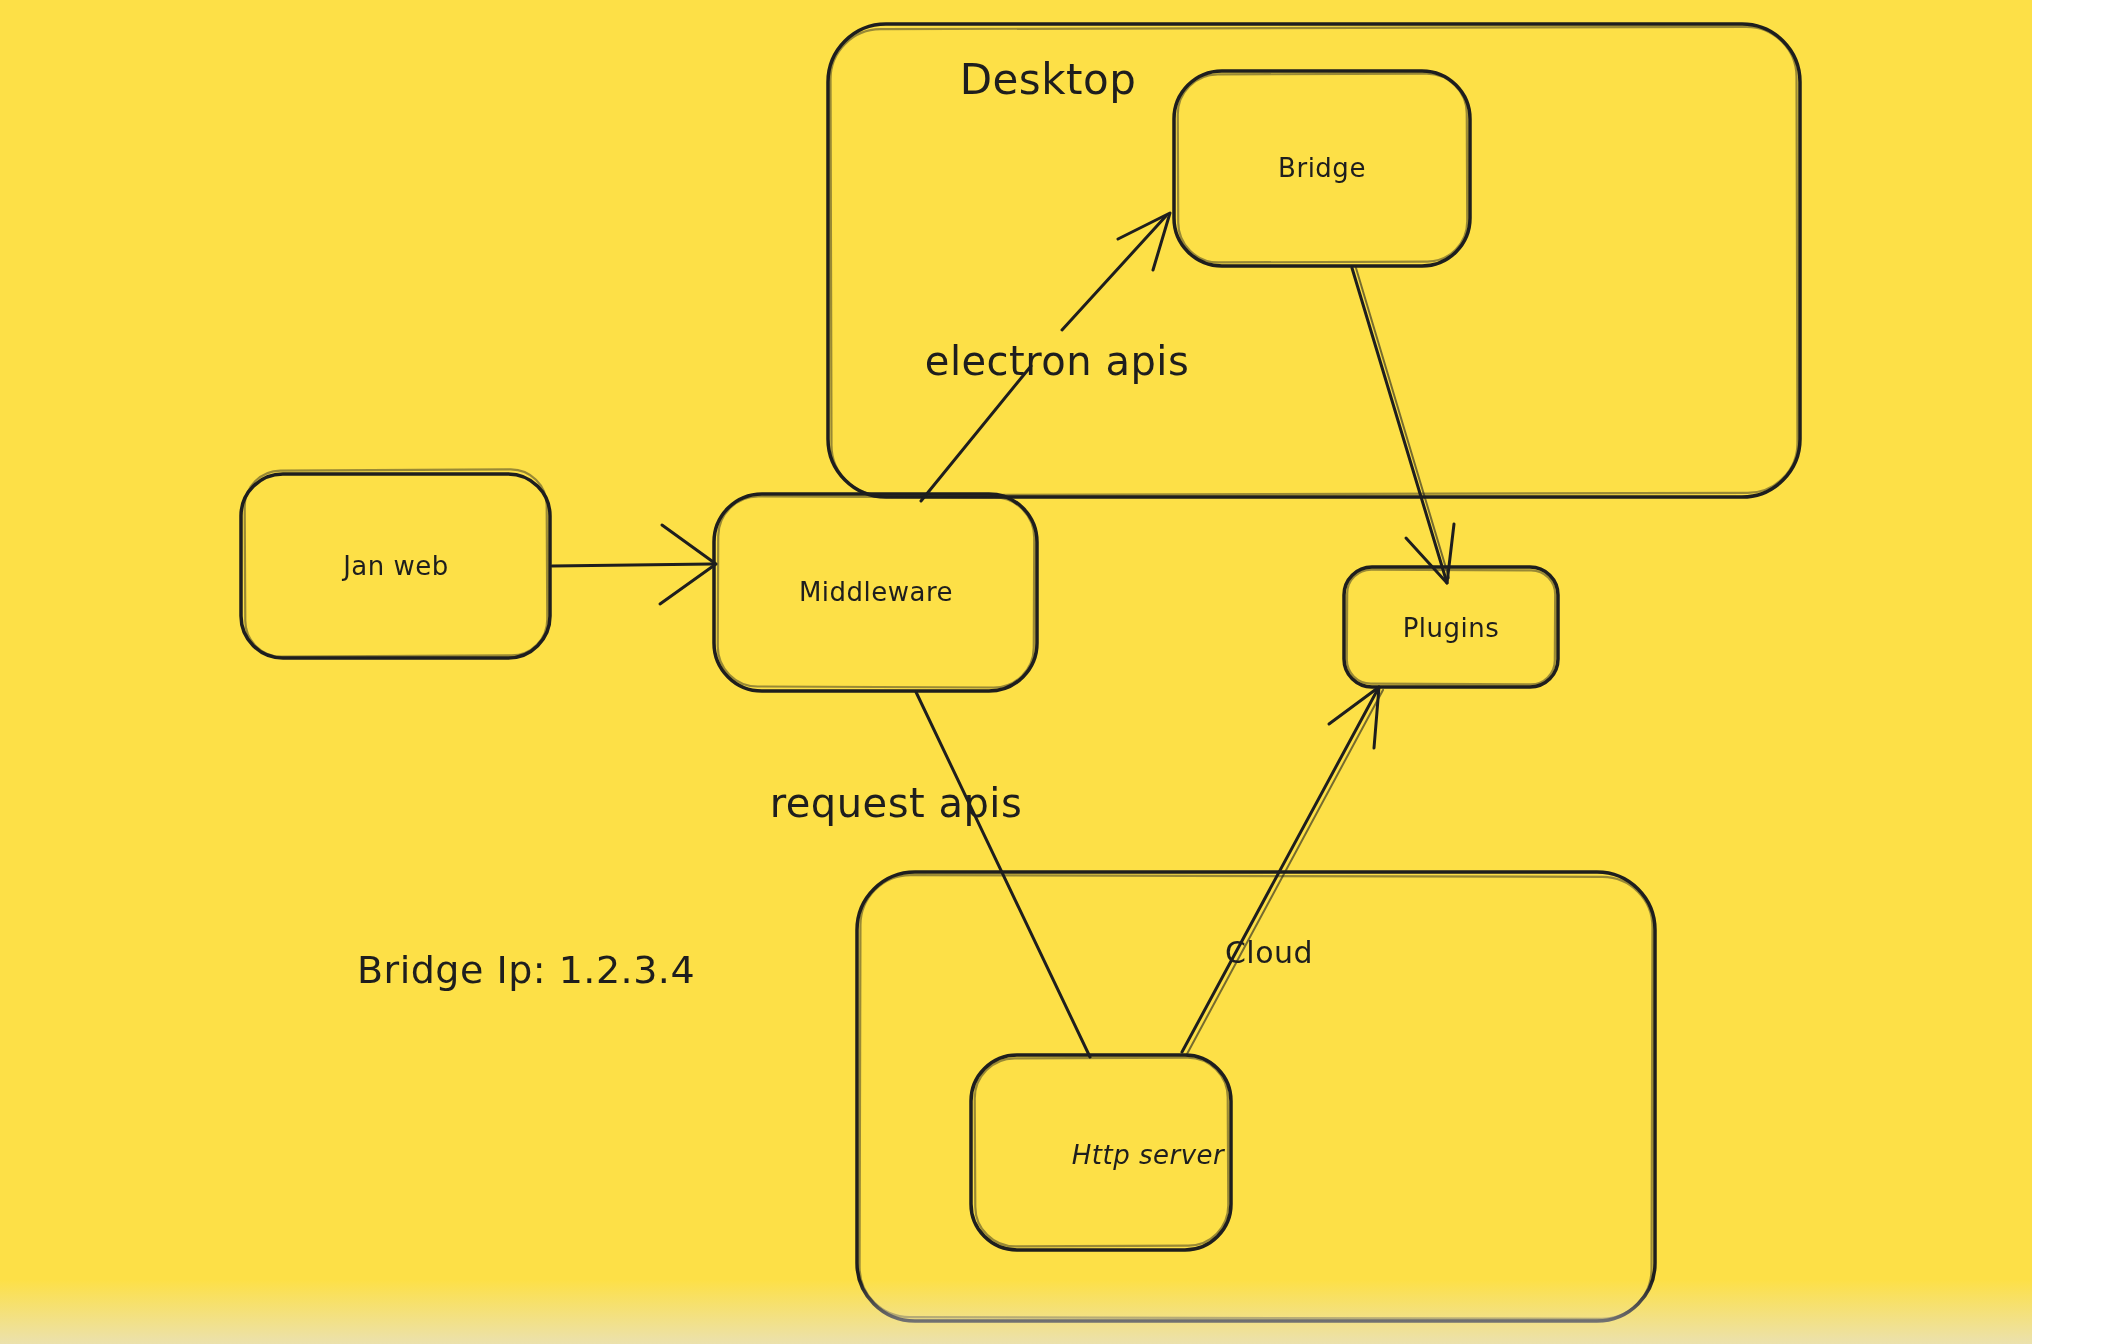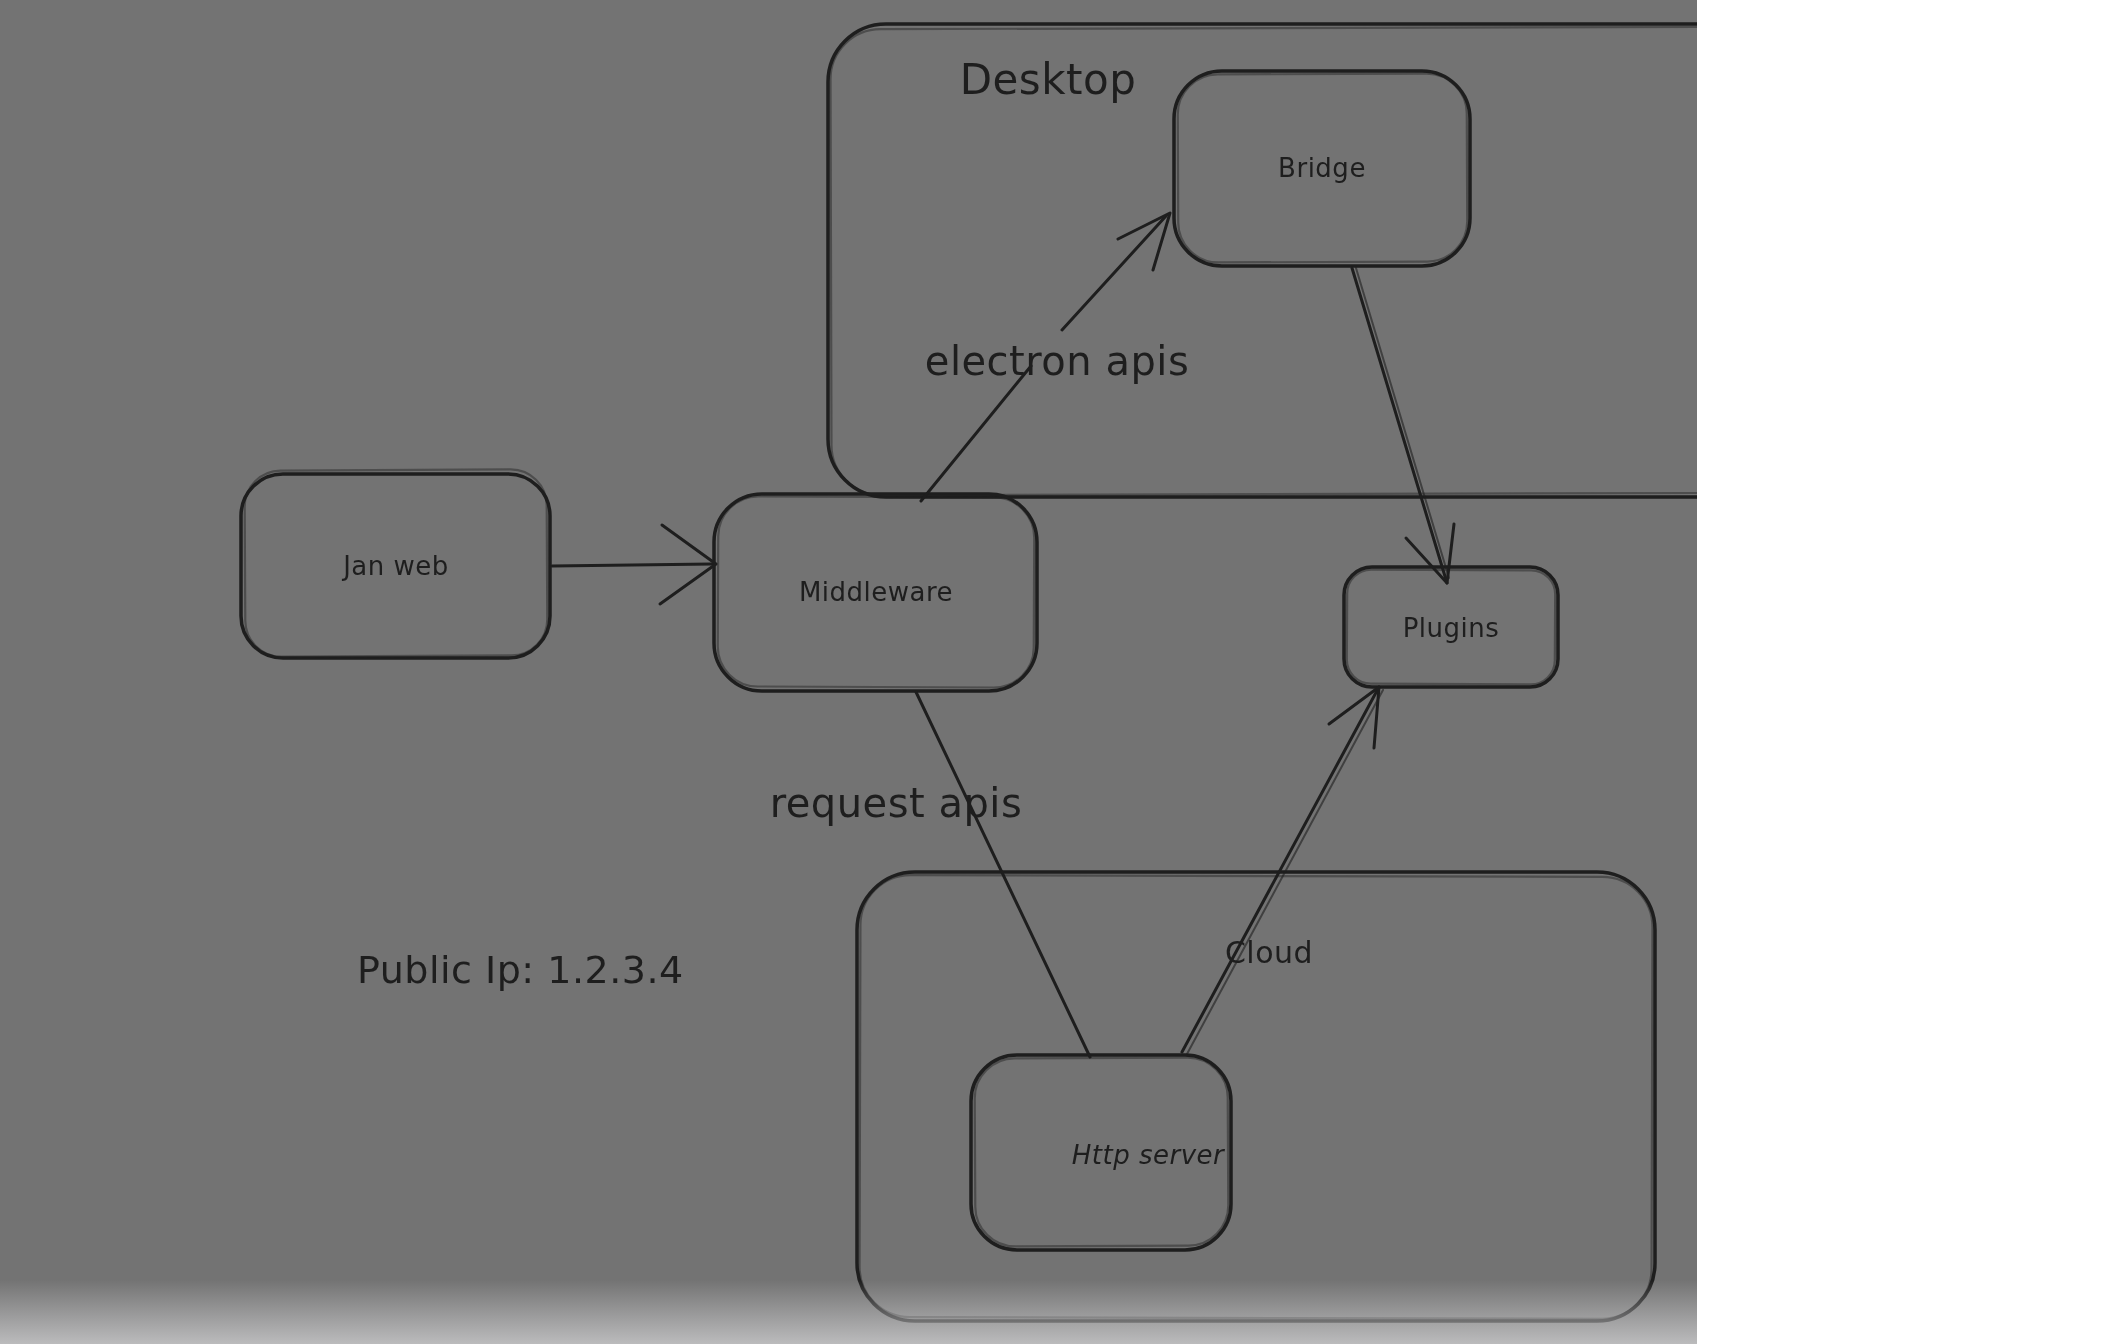--- a/index.html
+++ b/index.html
@@ -3,23 +3,23 @@
 <meta charset="utf-8">
 <style>
   html, body {
     margin: 0;
     padding: 0;
     background: #ffffff;
     font-family: "DejaVu Sans", sans-serif;
   }
   .stage {
     position: relative;
-    width: 1697px;
+    width: 2032px;
     height: 1344px;
-    background: #737373;
+    background: #fde047;
     overflow: hidden;
   }
   .stage svg {
     position: absolute;
     left: 0;
     top: 0;
     display: block;
   }
   .shape {
     fill: none;
@@ -151,16 +151,16 @@
 
   <div class="lbl node-lbl" style="left:396px; top:566px;">Jan web</div>
   <div class="lbl node-lbl" style="left:876px; top:592px;">Middleware</div>
   <div class="lbl node-lbl" style="left:1322px; top:168px;">Bridge</div>
   <div class="lbl node-lbl" style="left:1451px; top:628px;">Plugins</div>
   <div class="lbl node-lbl" style="left:1148px; top:1155px;font-style:italic;">Http server</div>
 
   <div class="lbl edge-lbl" style="left:1057px; top:361px;">electron apis</div>
   <div class="lbl edge-lbl" style="left:896px; top:803px;">request apis</div>
 
-  <div class="note-line" style="left:357px; top:948px;">Public Ip: 1.2.3.4</div>
+  <div class="note-line" style="left:357px; top:948px;">Bridge Ip: 1.2.3.4</div>
 
   <div class="bottom-fade"></div>
 </div>
 
 </body></html>

